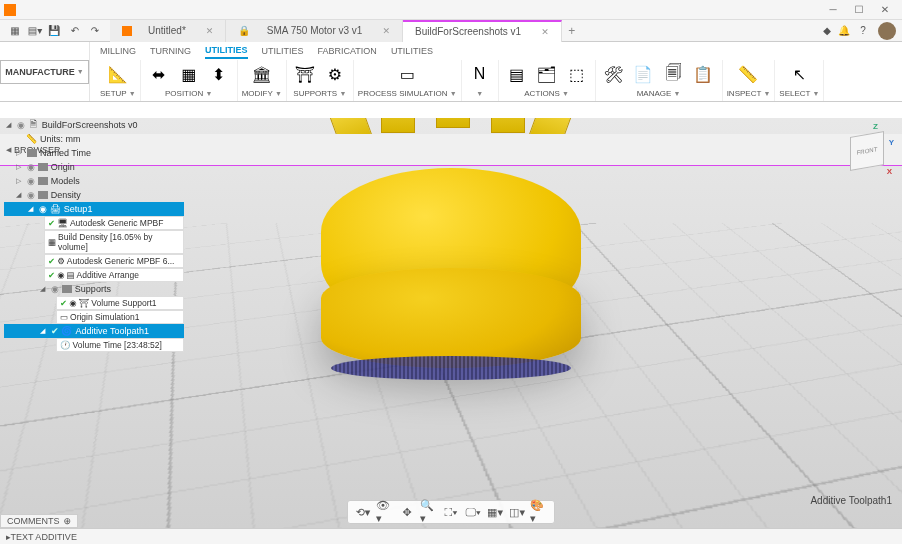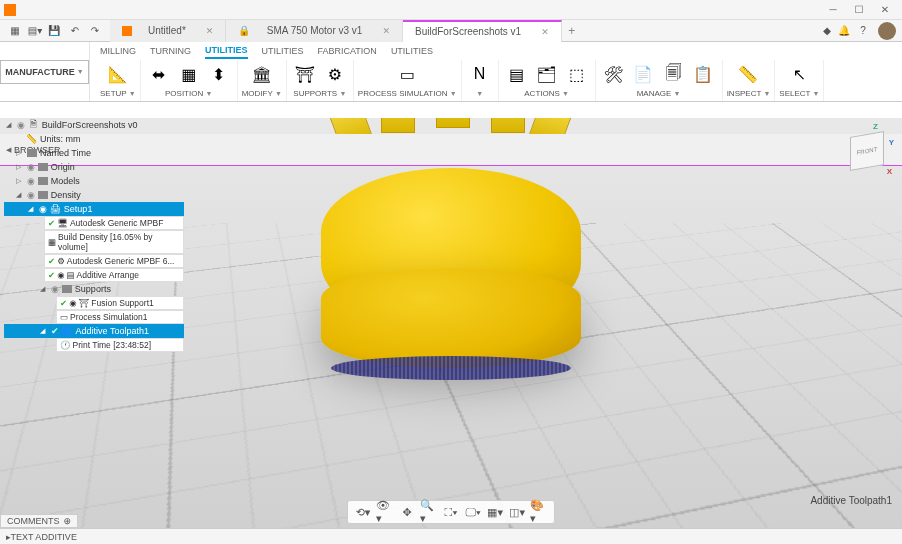--- a/index.html
+++ b/index.html
@@ -299,39 +299,39 @@
     <span class="tree-arrow">◢</span>
     <span class="bullet-eye">◉</span>
     <span class="tree-icon folder-ic"></span>
     <span>Supports</span>
   </div>
   <div style="padding-left:52px">
       <div class="card">
         <span style="color:#3a3">✔</span>
         <span>◉</span>
         <span>⛩</span>
-        <span>Fusion Support1</span>
+        <span>Volume Support1</span>
       </div>
     </div>
   <div style="padding-left:52px">
       <div class="card">
         <span>▭</span>
-        <span>Process Simulation1</span>
+        <span>Origin Simulation1</span>
       </div>
     </div>
   <div class="tree-row sel" style="padding-left:36px">
     <span class="tree-arrow" style="color:#fff">◢</span>
     <span style="color:#cfe">✔</span>
     <span class="tree-icon">🌀</span>
     <span>Additive Toolpath1</span>
   </div>
   <div style="padding-left:52px">
       <div class="card">
         <span>🕐</span>
-        <span>Print Time [23:48:52]</span>
+        <span>Volume Time [23:48:52]</span>
       </div>
     </div>
 </div>
 
 <div class="navbar">
   <div class="nav-btn">⟲▾</div>
   <div class="nav-btn">👁▾</div>
   <div class="nav-btn">✥</div>
   <div class="nav-btn">🔍▾</div>
   <div class="nav-btn">⛶▾</div>

